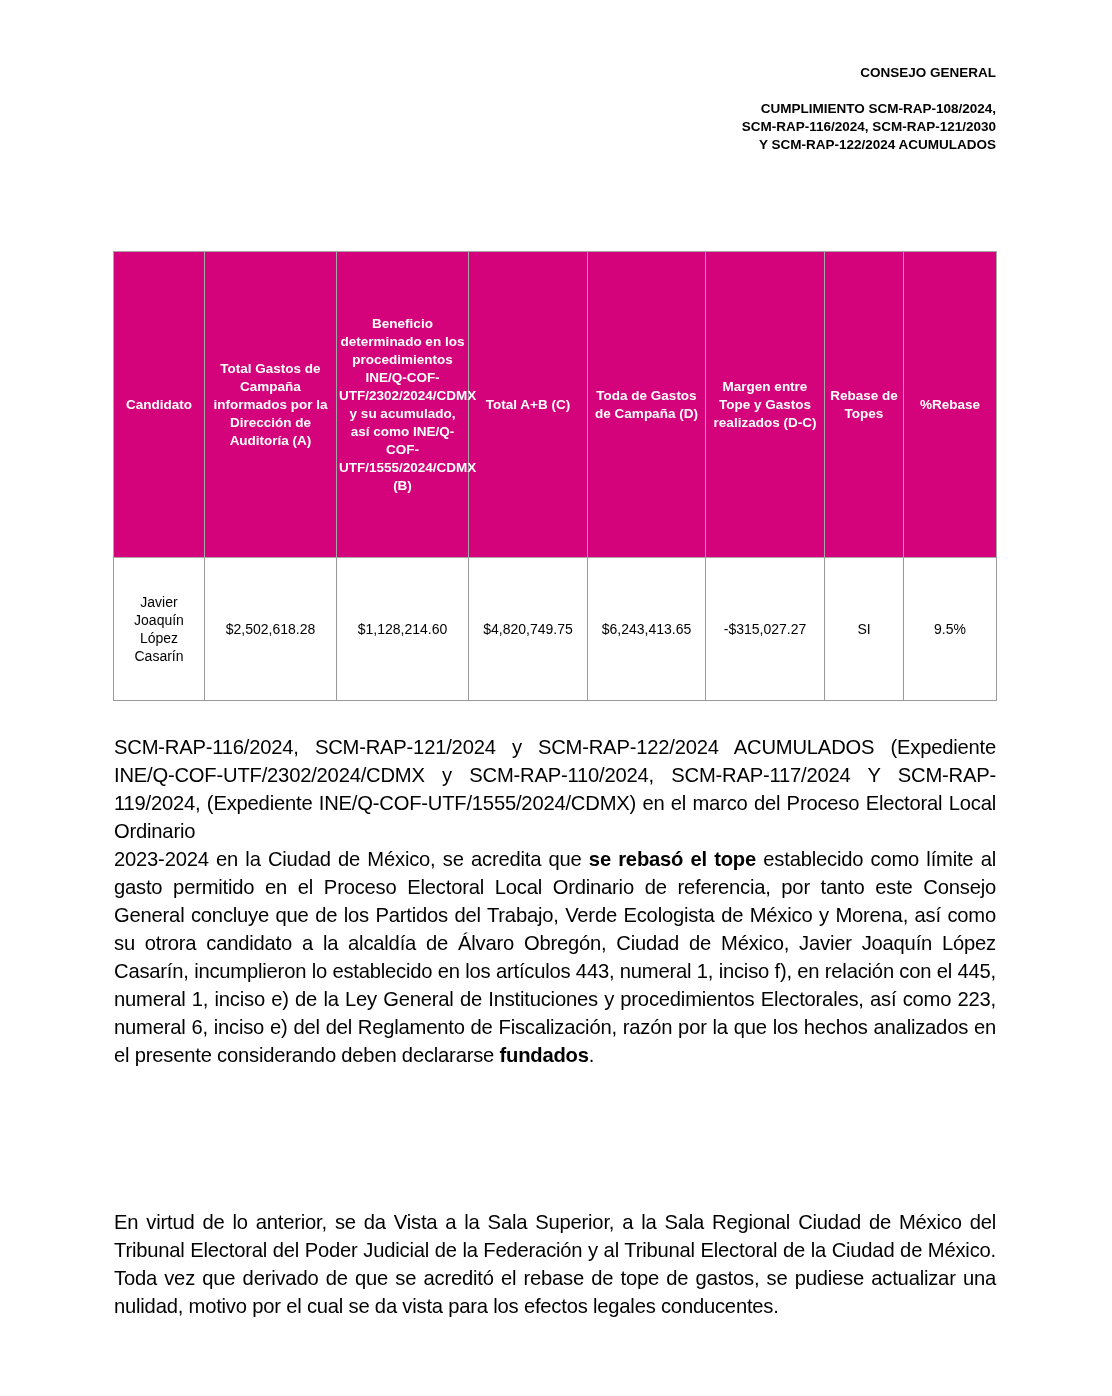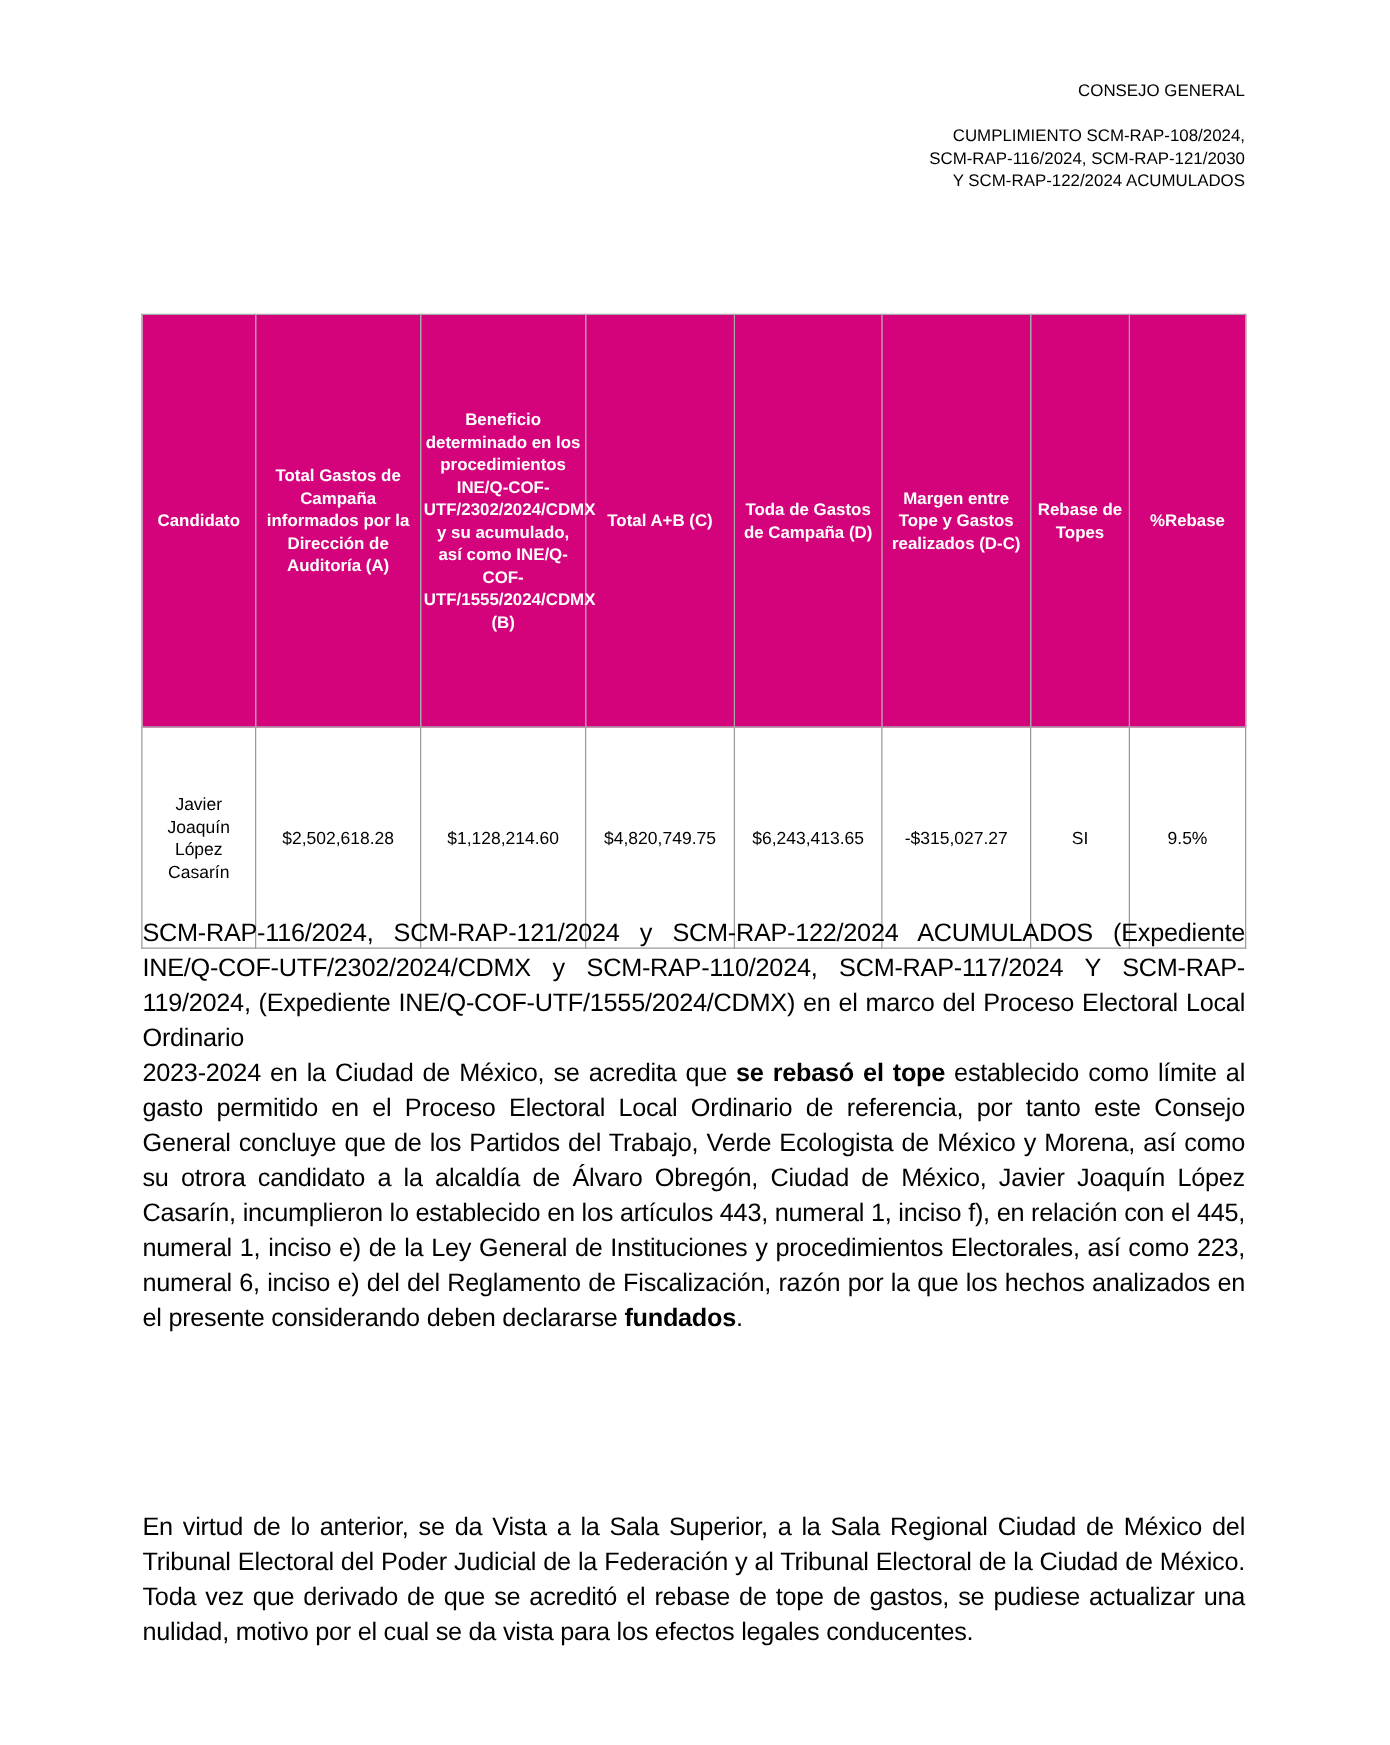--- a/index.html
+++ b/index.html
@@ -1,23 +1,23 @@
 <!DOCTYPE html>
 <html><head>
   <meta charset="utf-8">
   <style>
     html, body { margin: 0; padding: 0; background: #ffffff; }
     body { width: 1112px; height: 1396px; position: relative; overflow: hidden; color: #000; }
     .page-header { position: absolute; right: 116px; top: 64px; text-align: right;
-      font-family: "Liberation Sans", sans-serif; font-weight: normal; font-size: 13.5px; line-height: 18px; }
+      font-family: "Liberation Sans", sans-serif; font-weight: bold; font-size: 13.5px; line-height: 18px; }
     .page-header .council { margin-bottom: 18px; }
     table.tbl { position: absolute; left: 113px; top: 251px; width: 883px; border-collapse: collapse;
       font-family: "Liberation Sans", sans-serif; table-layout: fixed; }
     .tbl th { background: #d4037c; color: #fff; font-weight: bold; font-size: 13.5px; line-height: 18px;
-      border: 1px solid #a7a7a7; height: 305px; padding: 12px 2px; text-align: center; vertical-align: middle; }
+      border: 1px solid #a7a7a7; height: 305px; padding: 0 2px; text-align: center; vertical-align: middle; }
     .tbl td { border: 1px solid #9a9a9a; height: 142px; font-size: 14px; line-height: 18px;
       text-align: center; vertical-align: middle; padding: 0 14px; word-break: break-all; }
     .body-text { position: absolute; left: 114px; width: 882px; font-family: "Liberation Sans", sans-serif;
       font-size: 20.2px; line-height: 28px; text-align: justify; letter-spacing: -0.2px; }
     .p1 { top: 733px; }
     .p2 { top: 1208px; }
     .body-text b { font-weight: bold; }
     .line { display: block; }
   </style>
 </head>
@@ -48,21 +48,21 @@
       <th>Beneficio determinado en los procedimientos INE/Q-COF-UTF/2302/2024/CDMX y su acumulado, así como INE/Q-COF-UTF/1555/2024/CDMX (B)</th>
       <th>Total A+B (C)</th>
       <th>Toda de Gastos de Campaña (D)</th>
       <th>Margen entre Tope y Gastos realizados (D-C)</th>
       <th>Rebase de Topes</th>
       <th>%Rebase</th>
     </tr>
   </thead>
   <tbody>
     <tr>
-      <td style="word-break:normal;padding:17px 14px;margin-top:37px;">Javier Joaquín López Casarín</td>
+      <td style="word-break:normal;padding:0 14px;margin-top:37px;">Javier Joaquín López Casarín</td>
       <td>$2,502,618.28</td>
       <td>$1,128,214.60</td>
       <td style="padding:0 10px;">$4,820,749.75</td>
       <td style="padding:0 10px;">$6,243,413.65</td>
       <td>-$315,027.27</td>
       <td>SI</td>
       <td>9.5%</td>
     </tr>
   </tbody>
 </table>

